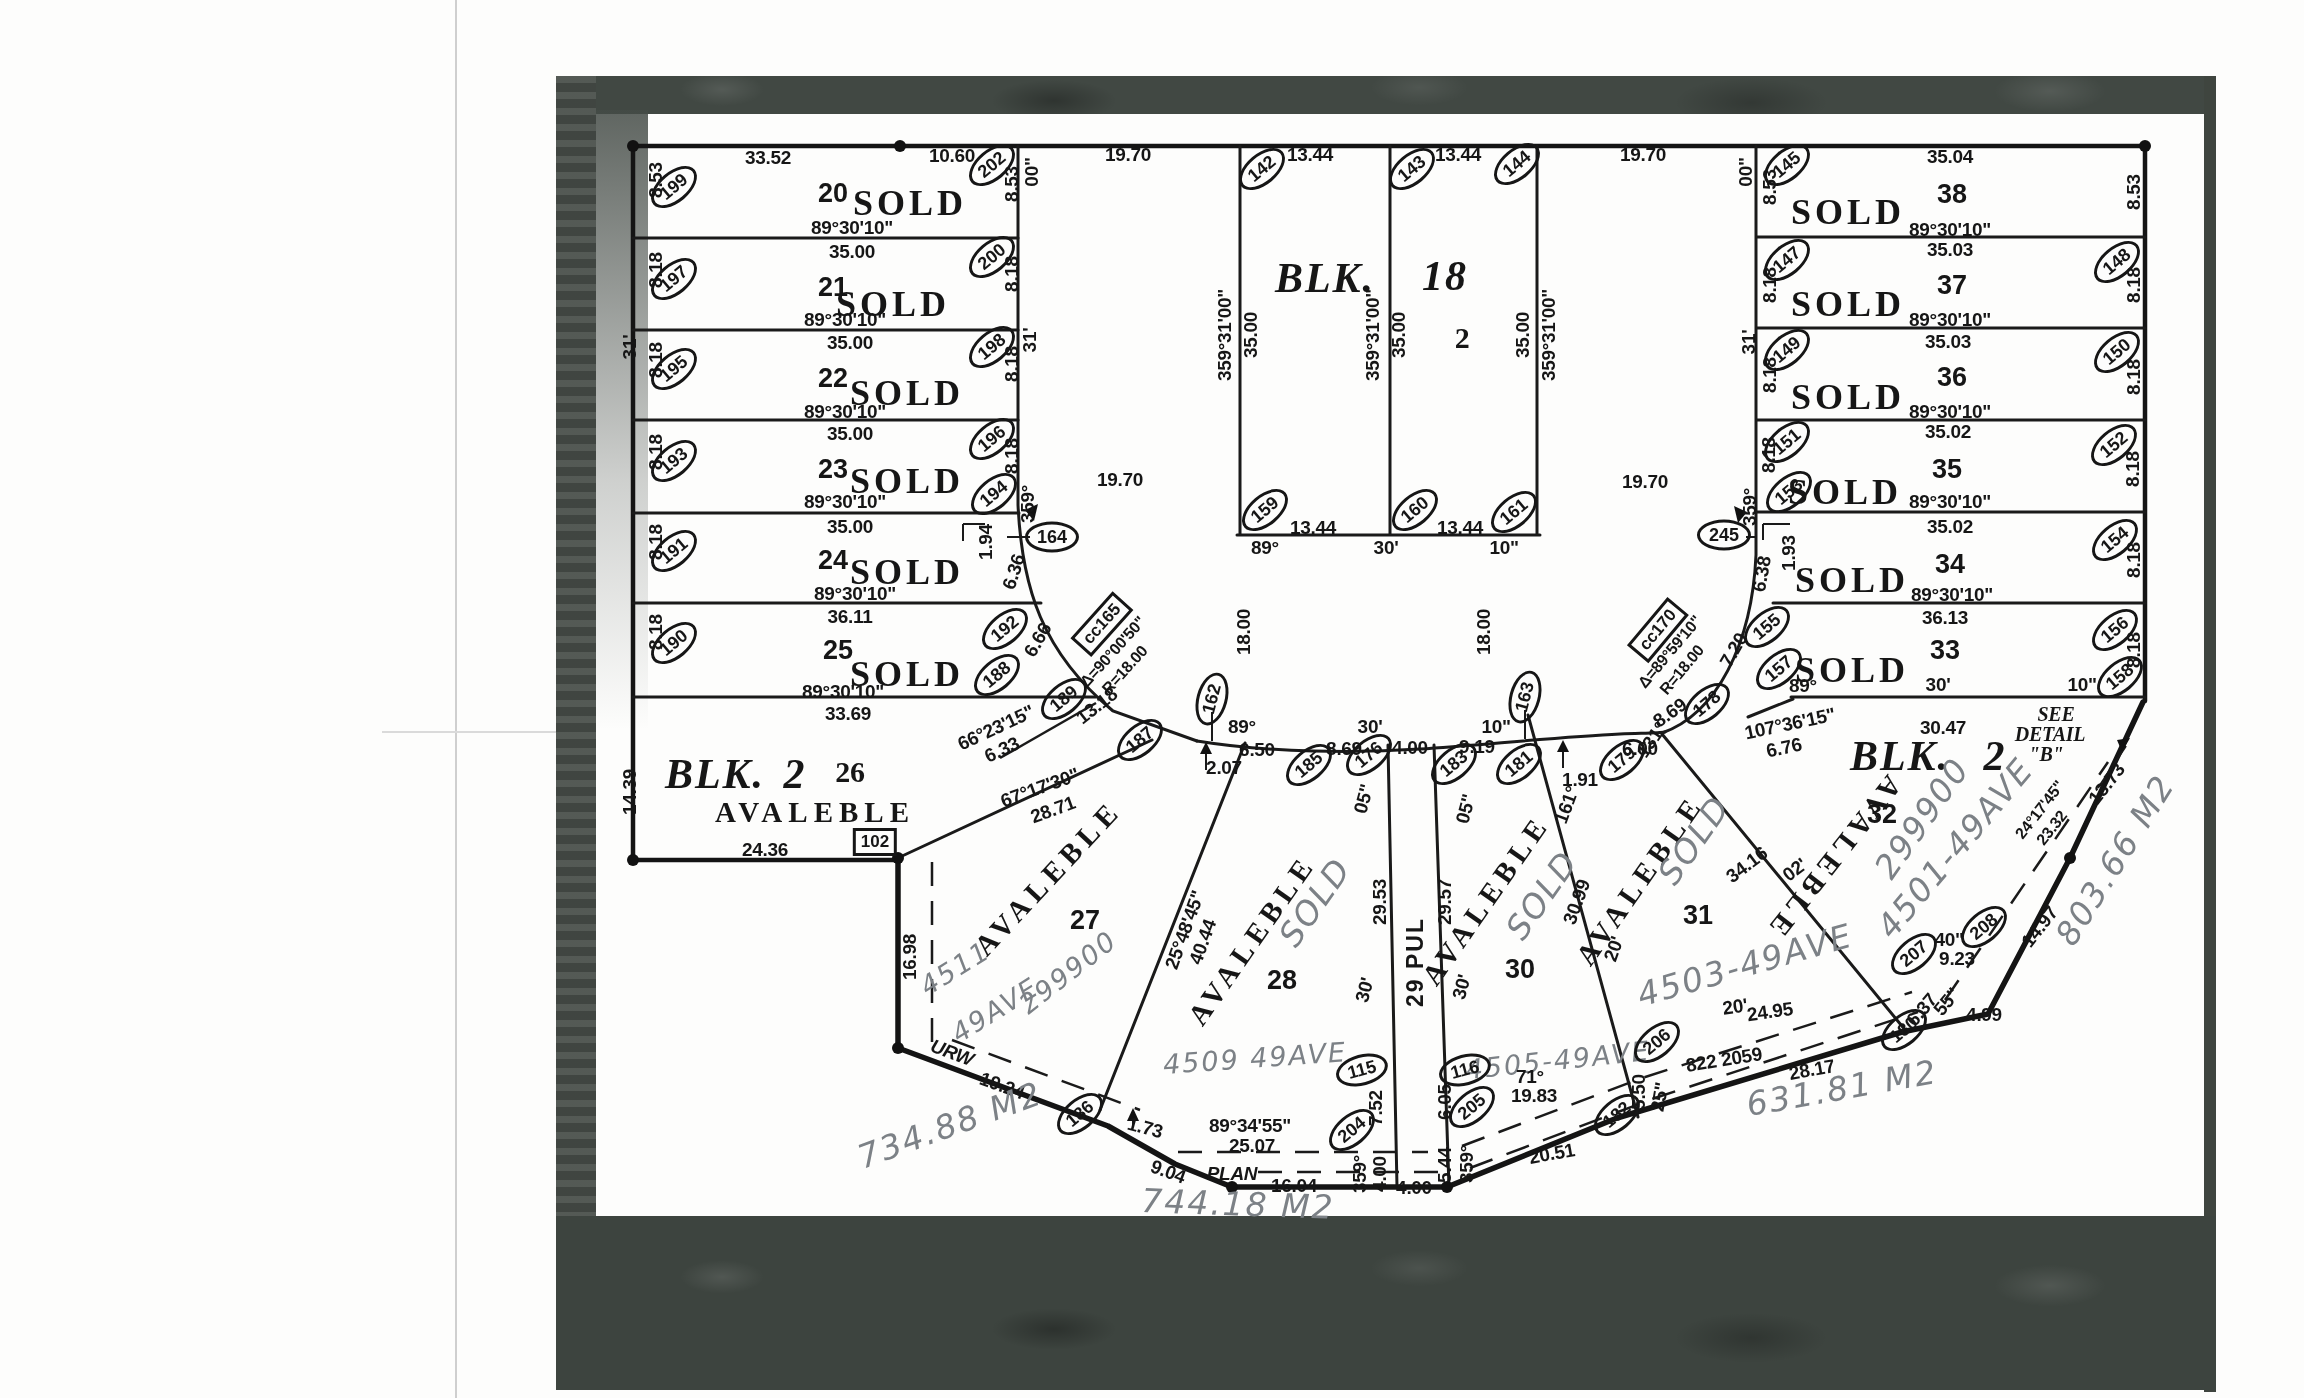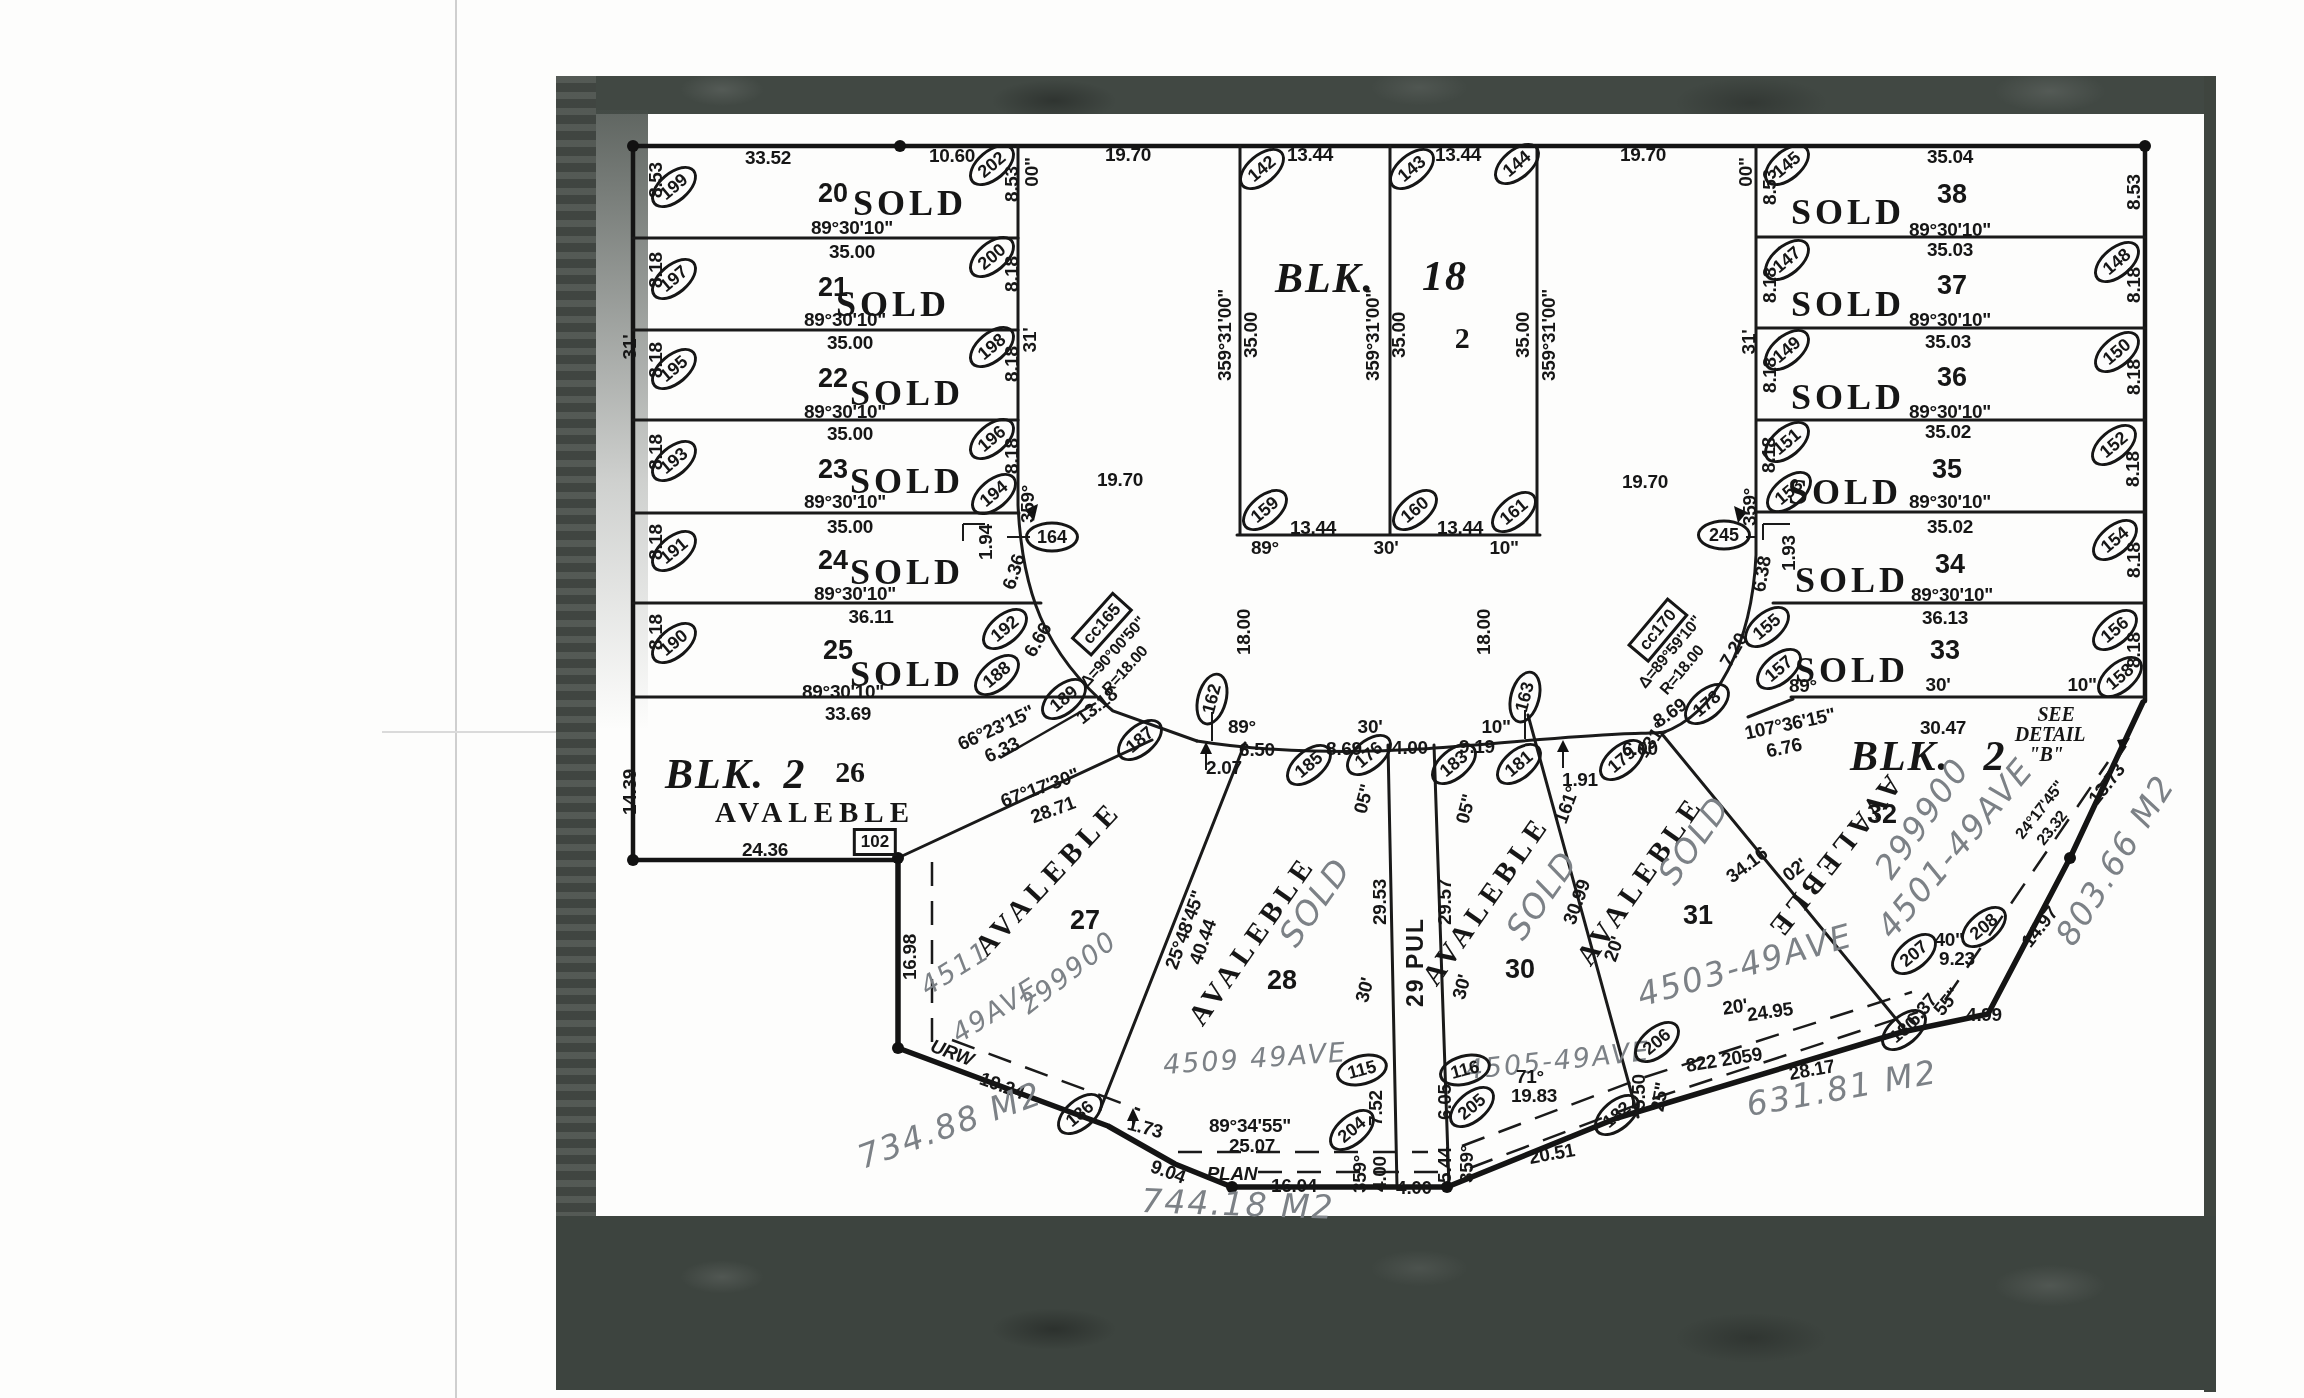--- a/index.html
+++ b/index.html
@@ -149,21 +149,21 @@
       <div class="lbl sold" style="left: 907px; top: 393px; transform: translate(-50%, -50%) rotate(0deg);">SOLD</div>
       <div class="lbl" style="left: 845px; top: 412px; transform: translate(-50%, -50%) rotate(0deg);">89°30'10"</div>
       <div class="lbl" style="left: 850px; top: 434px; transform: translate(-50%, -50%) rotate(0deg);">35.00</div>
       <div class="lbl lot" style="left: 833px; top: 469px; transform: translate(-50%, -50%) rotate(0deg);">23</div>
       <div class="lbl sold" style="left: 907px; top: 481px; transform: translate(-50%, -50%) rotate(0deg);">SOLD</div>
       <div class="lbl" style="left: 845px; top: 502px; transform: translate(-50%, -50%) rotate(0deg);">89°30'10"</div>
       <div class="lbl" style="left: 850px; top: 527px; transform: translate(-50%, -50%) rotate(0deg);">35.00</div>
       <div class="lbl lot" style="left: 833px; top: 560px; transform: translate(-50%, -50%) rotate(0deg);">24</div>
       <div class="lbl sold" style="left: 907px; top: 572px; transform: translate(-50%, -50%) rotate(0deg);">SOLD</div>
       <div class="lbl" style="left: 855px; top: 594px; transform: translate(-50%, -50%) rotate(0deg);">89°30'10"</div>
-      <div class="lbl" style="left: 850px; top: 617px; transform: translate(-50%, -50%) rotate(0deg); margin-left: 21px;">36.11</div>
+      <div class="lbl" style="left: 850px; top: 617px; transform: translate(-50%, -50%) rotate(0deg);">36.11</div>
       <div class="lbl lot" style="left: 838px; top: 650px; transform: translate(-50%, -50%) rotate(0deg);">25</div>
       <div class="lbl sold" style="left: 907px; top: 674px; transform: translate(-50%, -50%) rotate(0deg);">SOLD</div>
       <div class="lbl" style="left: 843px; top: 692px; transform: translate(-50%, -50%) rotate(0deg);">89°30'10"</div>
       <div class="lbl" style="left: 848px; top: 714px; transform: translate(-50%, -50%) rotate(0deg);">33.69</div>
       <div class="lbl" style="left: 656px; top: 180px; transform: translate(-50%, -50%) rotate(-90deg);">8.53</div>
       <div class="lbl" style="left: 656px; top: 270px; transform: translate(-50%, -50%) rotate(-90deg);">8.18</div>
       <div class="lbl" style="left: 656px; top: 360px; transform: translate(-50%, -50%) rotate(-90deg);">8.18</div>
       <div class="lbl" style="left: 656px; top: 452px; transform: translate(-50%, -50%) rotate(-90deg);">8.18</div>
       <div class="lbl" style="left: 656px; top: 542px; transform: translate(-50%, -50%) rotate(-90deg);">8.18</div>
       <div class="lbl" style="left: 656px; top: 632px; transform: translate(-50%, -50%) rotate(-90deg);">8.18</div>

